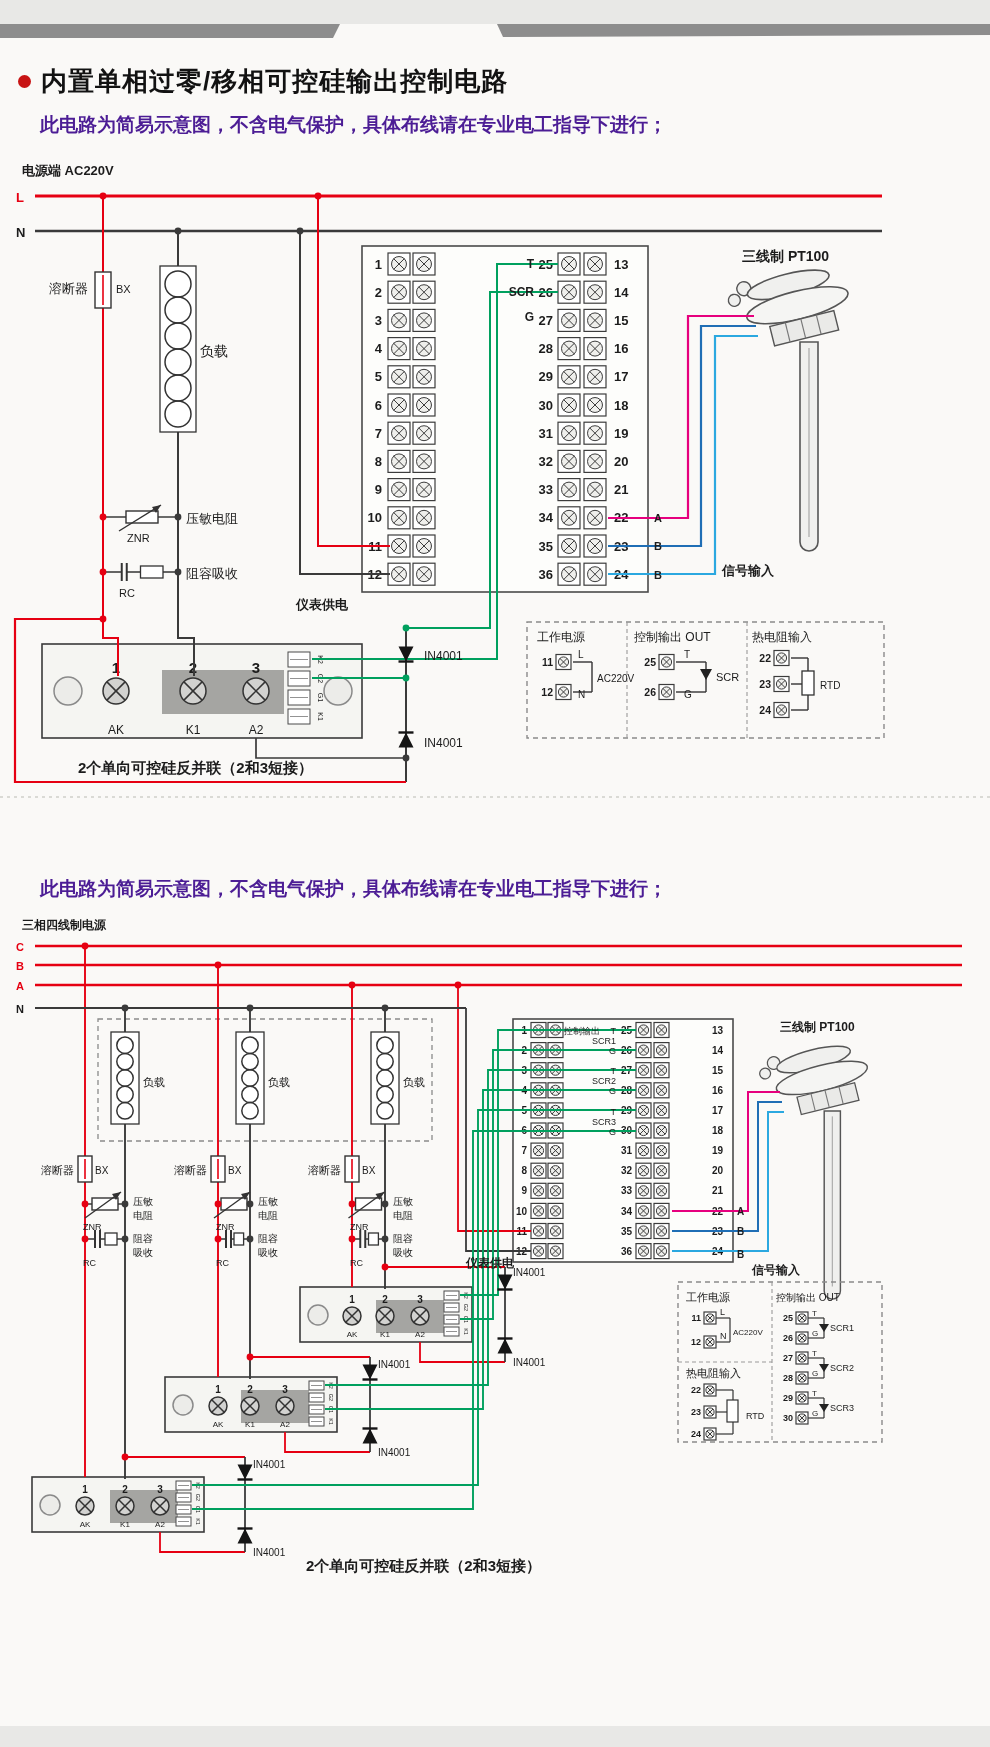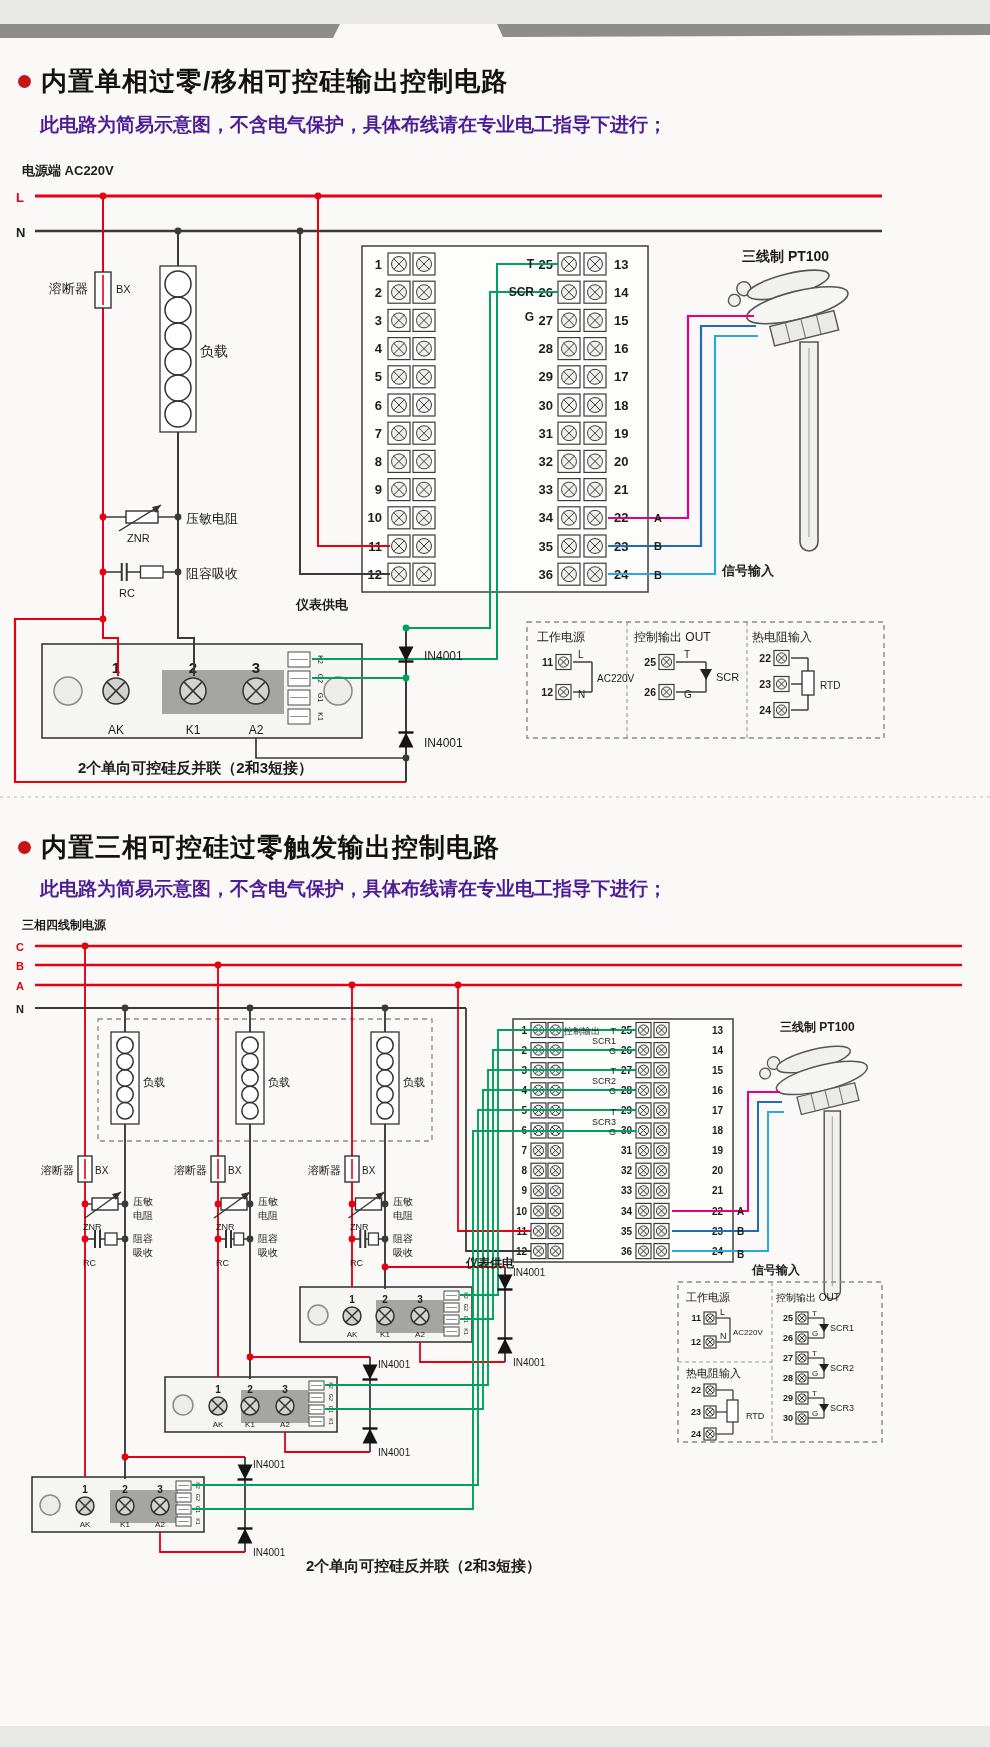--- a/index.html
+++ b/index.html
@@ -19,24 +19,20 @@
 <body>
 
 <div class="page">
 
   <div class="hdr" style="top:40px">
     <span class="bullet"></span>
     <span class="title">内置单相过零/移相可控硅输出控制电路</span>
   </div>
   <div class="subtitle" style="top:88px">此电路为简易示意图，不含电气保护，具体布线请在专业电工指导下进行；</div>
 
-  <div class="hdr" style="top:806px">
-    <span class="bullet"></span>
-    <span class="title">内置三相可控硅过零触发输出控制电路</span>
-  </div>
   <div class="subtitle" style="top:852px">此电路为简易示意图，不含电气保护，具体布线请在专业电工指导下进行；</div>
 
   <svg id="diagram" width="990" height="1747" viewBox="0 0 990 1747">
 
     <g>
       <path d="M0,0 H340 L333,14 H0 Z" fill="#8d8d8d"></path>
       <path d="M497,0 H990 V11 L503,13 Z" fill="#8d8d8d"></path>
     </g>
 
     <g id="s1u">

